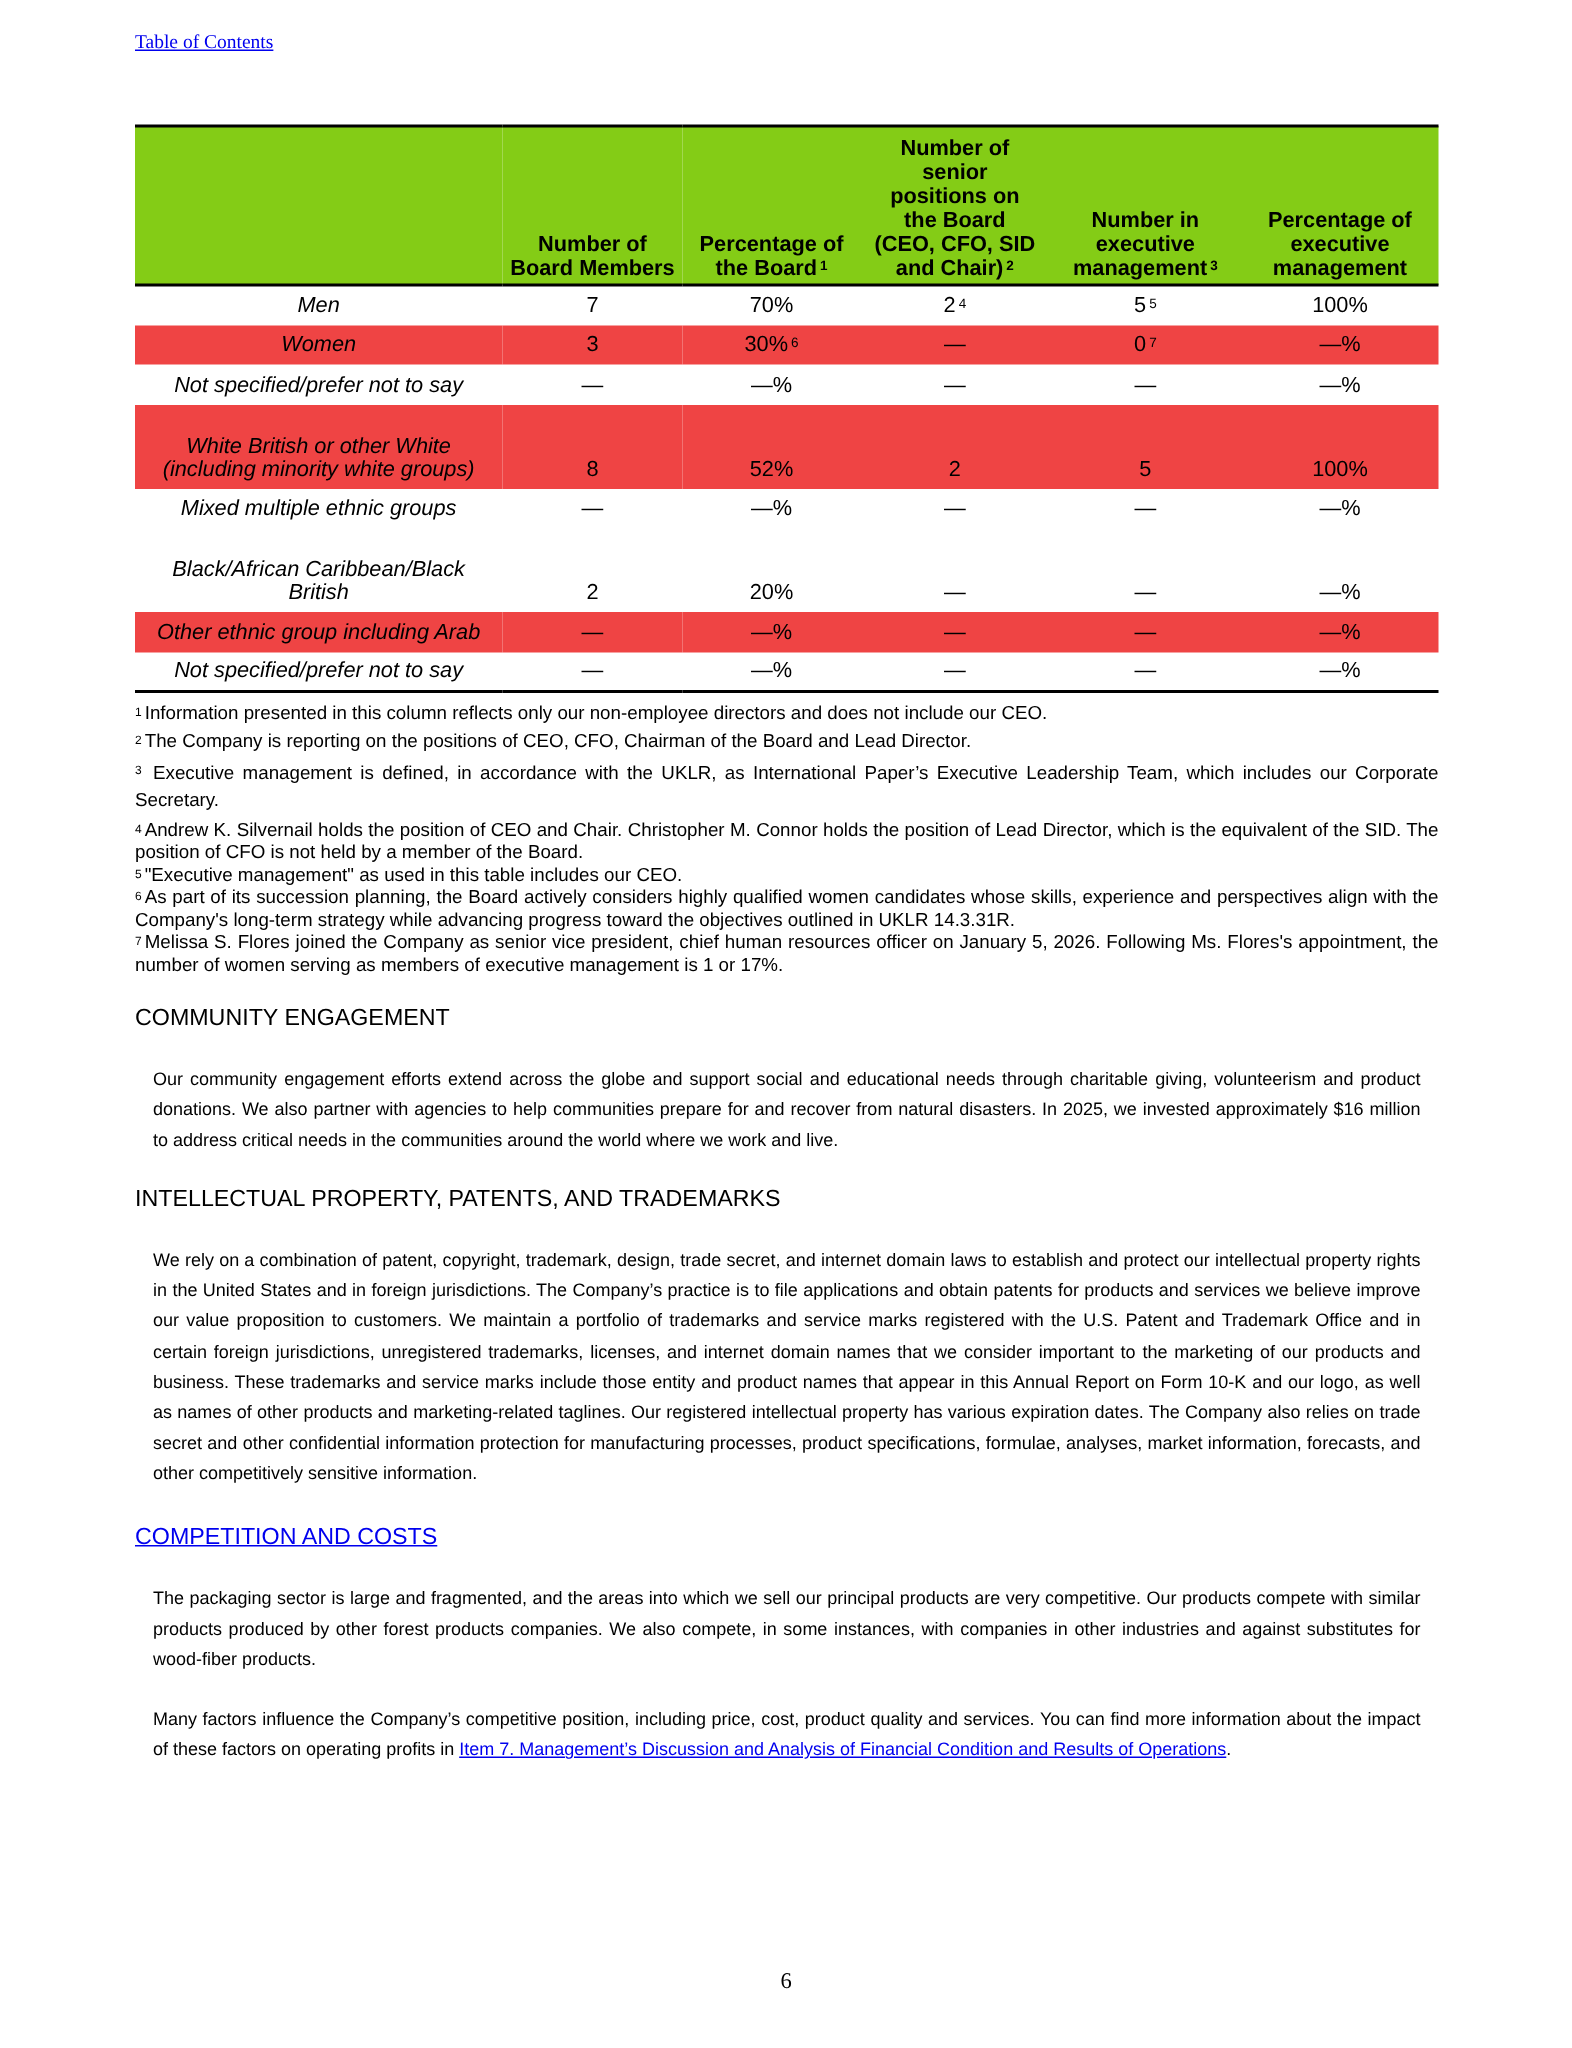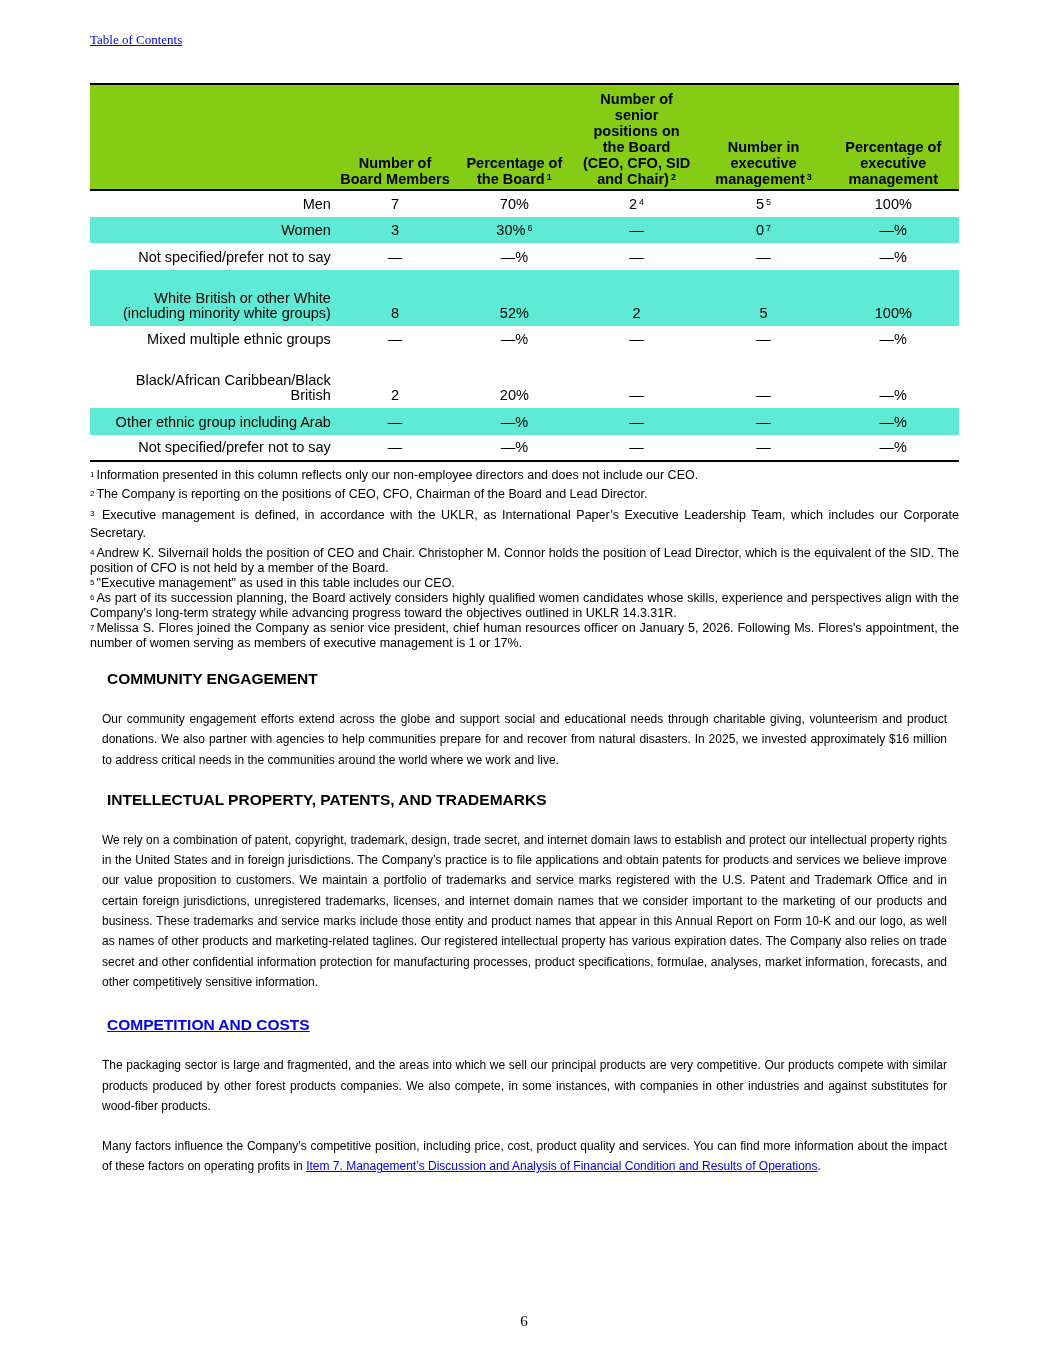--- a/index.html
+++ b/index.html
@@ -1,34 +1,34 @@
 <!DOCTYPE html>
 <html><head>
 <meta charset="utf-8">
 <style>
   html, body { margin: 0; padding: 0; background: #ffffff; }
   body { width: 1048px; height: 1365px; position: relative; font-family: "Liberation Sans", sans-serif; color: #000; }
-  .toc-link { position: absolute; left: 90px; top: 32px; font-family: "Liberation Serif", serif; font-size: 13px; color: #0000ee; text-decoration: underline; cursor: pointer; }
+  .toc-link { position: absolute; left: 90px; top: 20px; font-family: "Liberation Serif", serif; font-size: 13px; color: #0000ee; text-decoration: underline; cursor: pointer; }
   .page { position: absolute; left: 90px; top: 83px; width: 869px; }
   table.div-table { width: 869px; border-collapse: collapse; font-size: 14.5px; }
   table.div-table thead tr th { background: #84cc16; font-weight: bold; text-align: center; vertical-align: bottom; line-height: 16px; padding: 6px 2px 2px 2px; border-top: 2px solid #000; border-bottom: 2px solid #000; }
   table.div-table thead th.first { text-align: left; width: 250px; }
   table.div-table tbody td { padding: 0 4px; line-height: 15px; vertical-align: bottom; text-align: center; }
-  table.div-table tbody td.label { text-align: right; }
+  table.div-table tbody td.label { text-align: center; font-style: italic; }
   table.div-table tbody tr { height: 26.5px; }
   table.div-table tbody tr.two { height: 56px; }
-  table.div-table tbody tr.shaded td { background: #5eead4; }
+  table.div-table tbody tr.shaded td { background: #ef4444; }
   table.div-table tbody tr td { padding-bottom: 5px; }
   table.div-table tbody tr:last-child td { border-bottom: 2px solid #000; }
   sup { font-size: 9px; vertical-align: top; position: relative; top: -2px; margin-left: 2px; }
   .footnotes { font-size: 12.5px; line-height: 15px; margin-top: 6px; text-align: justify; }
   .footnotes p { margin: 0; }
   .footnotes p.gap { margin-bottom: 4px; }
   .footnotes sup { font-size: 8px; top: -1px; margin-left: 0; margin-right: 2px; }
-  .section-head { font-weight: bold; font-size: 15.5px; margin: 17px; }
+  .section-head { font-weight: normal; font-size: 15.5px; margin: 0; }
   .body-text { font-size: 12px; line-height: 20.3px; text-align: justify; margin: 12px; }
   .link { color: #0000ee; text-decoration: underline; cursor: pointer; }
   .page-num { position: absolute; left: 0; width: 1048px; text-align: center; top: 1313px; font-family: "Liberation Serif", serif; font-size: 15px; }
 </style>
 </head>
 <body>
 
 <a class="toc-link">Table of Contents</a>
 
 <div class="page">

